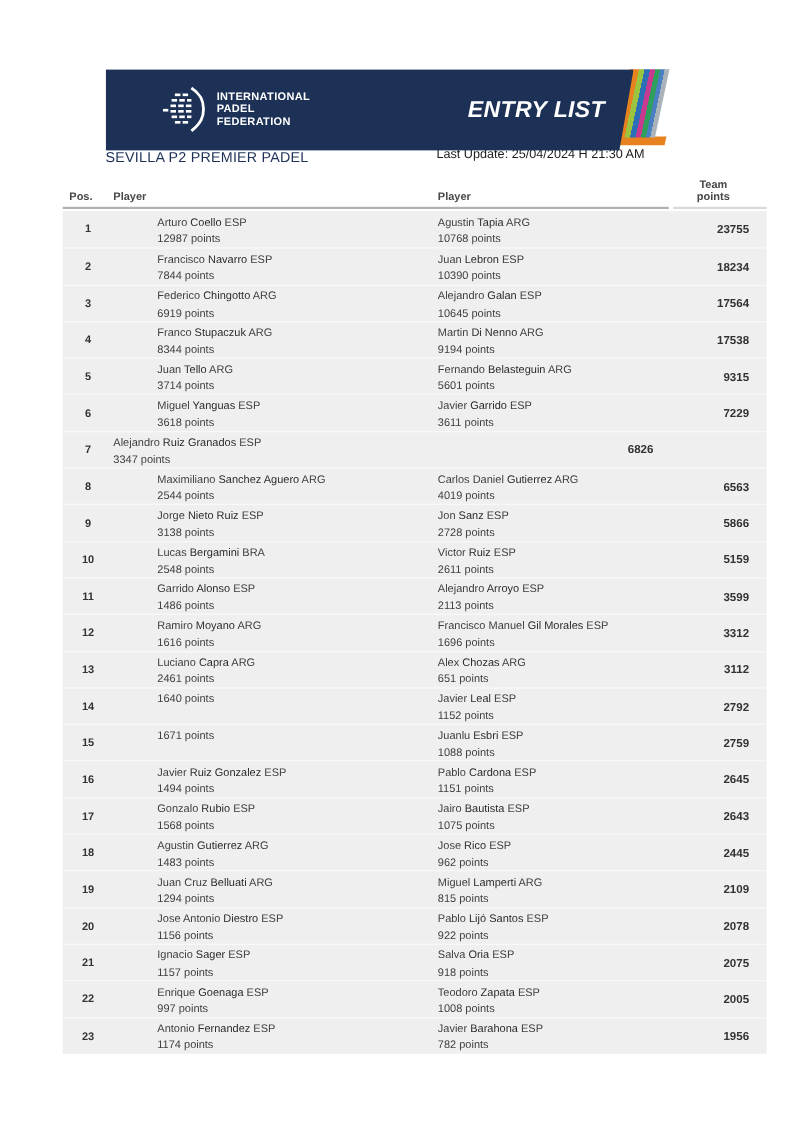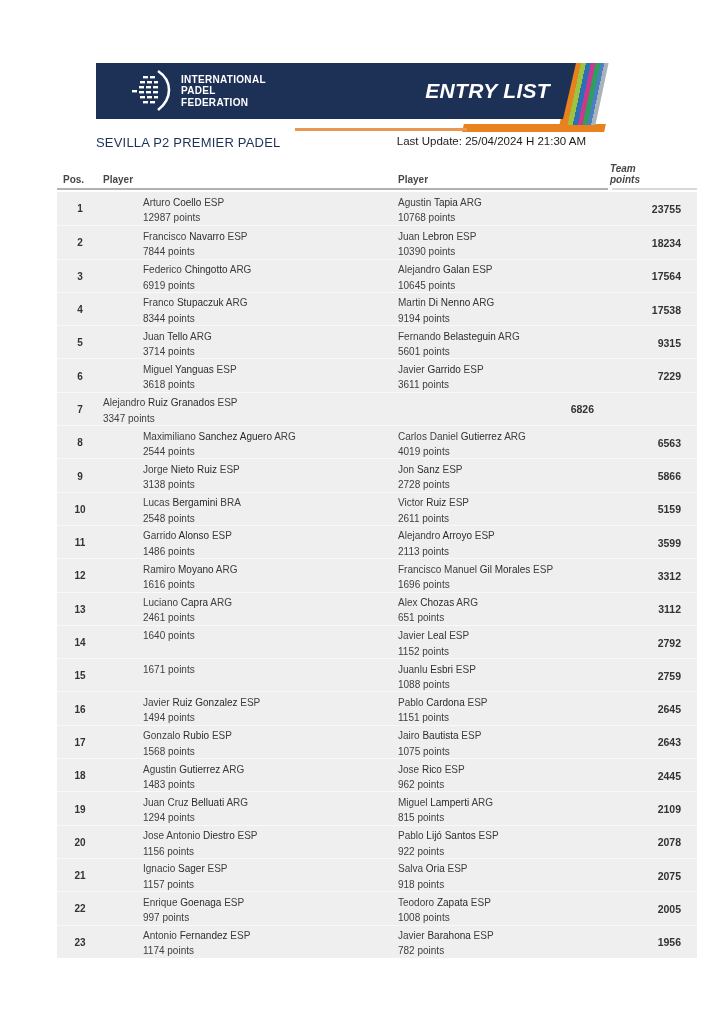--- a/index.html
+++ b/index.html
@@ -8,27 +8,27 @@
     position: relative;
     background: #ffffff;
     font-family: "Liberation Sans", sans-serif;
     overflow: hidden;
   }
 
   
   .banner {
     position: absolute;
     left: 96px; top: 63px;
-    width: 480px; height: 56px;
+    width: 480px; height: 74px;
     background: #1d3157;
     clip-path: polygon(0 0, 100% 0, calc(100% - 13px) 100%, 0 100%);
     display: flex;
     align-items: center;
     justify-content: space-between;
-    padding: 0 26px 0 36px;
+    padding: 0 26px 0 52px;
     z-index: 3;
   }
   .logo-group { display: flex; align-items: center; gap: 9px; }
   .logo-icon { width: 40px; height: 44px; }
   .logo-text {
     color: #ffffff;
     font-weight: bold;
     font-size: 10px;
     line-height: 11.5px;
     letter-spacing: 0.3px;
@@ -102,21 +102,21 @@
     grid-template-columns: 46px 295px 212px 87px;
     align-items: end;
     height: 31px;
     padding-bottom: 5px;
     font-size: 10px;
     font-weight: bold;
     color: #474747;
   }
   .th-pos { padding-left: 6px; }
   .th-player { text-align: left; }
-  .th-points { line-height: 11px; padding-right: 10px; font-style: italic; }
+  .th-points { text-align: center; line-height: 11px; padding-right: 10px; }
   .head-rule-left {
     position: absolute;
     left: 0; bottom: 0;
     width: 551px; height: 2px;
     background: #b2b2b2;
   }
   .head-rule-right {
     position: absolute;
     left: 555px; bottom: 0;
     width: 85px; height: 2px;

